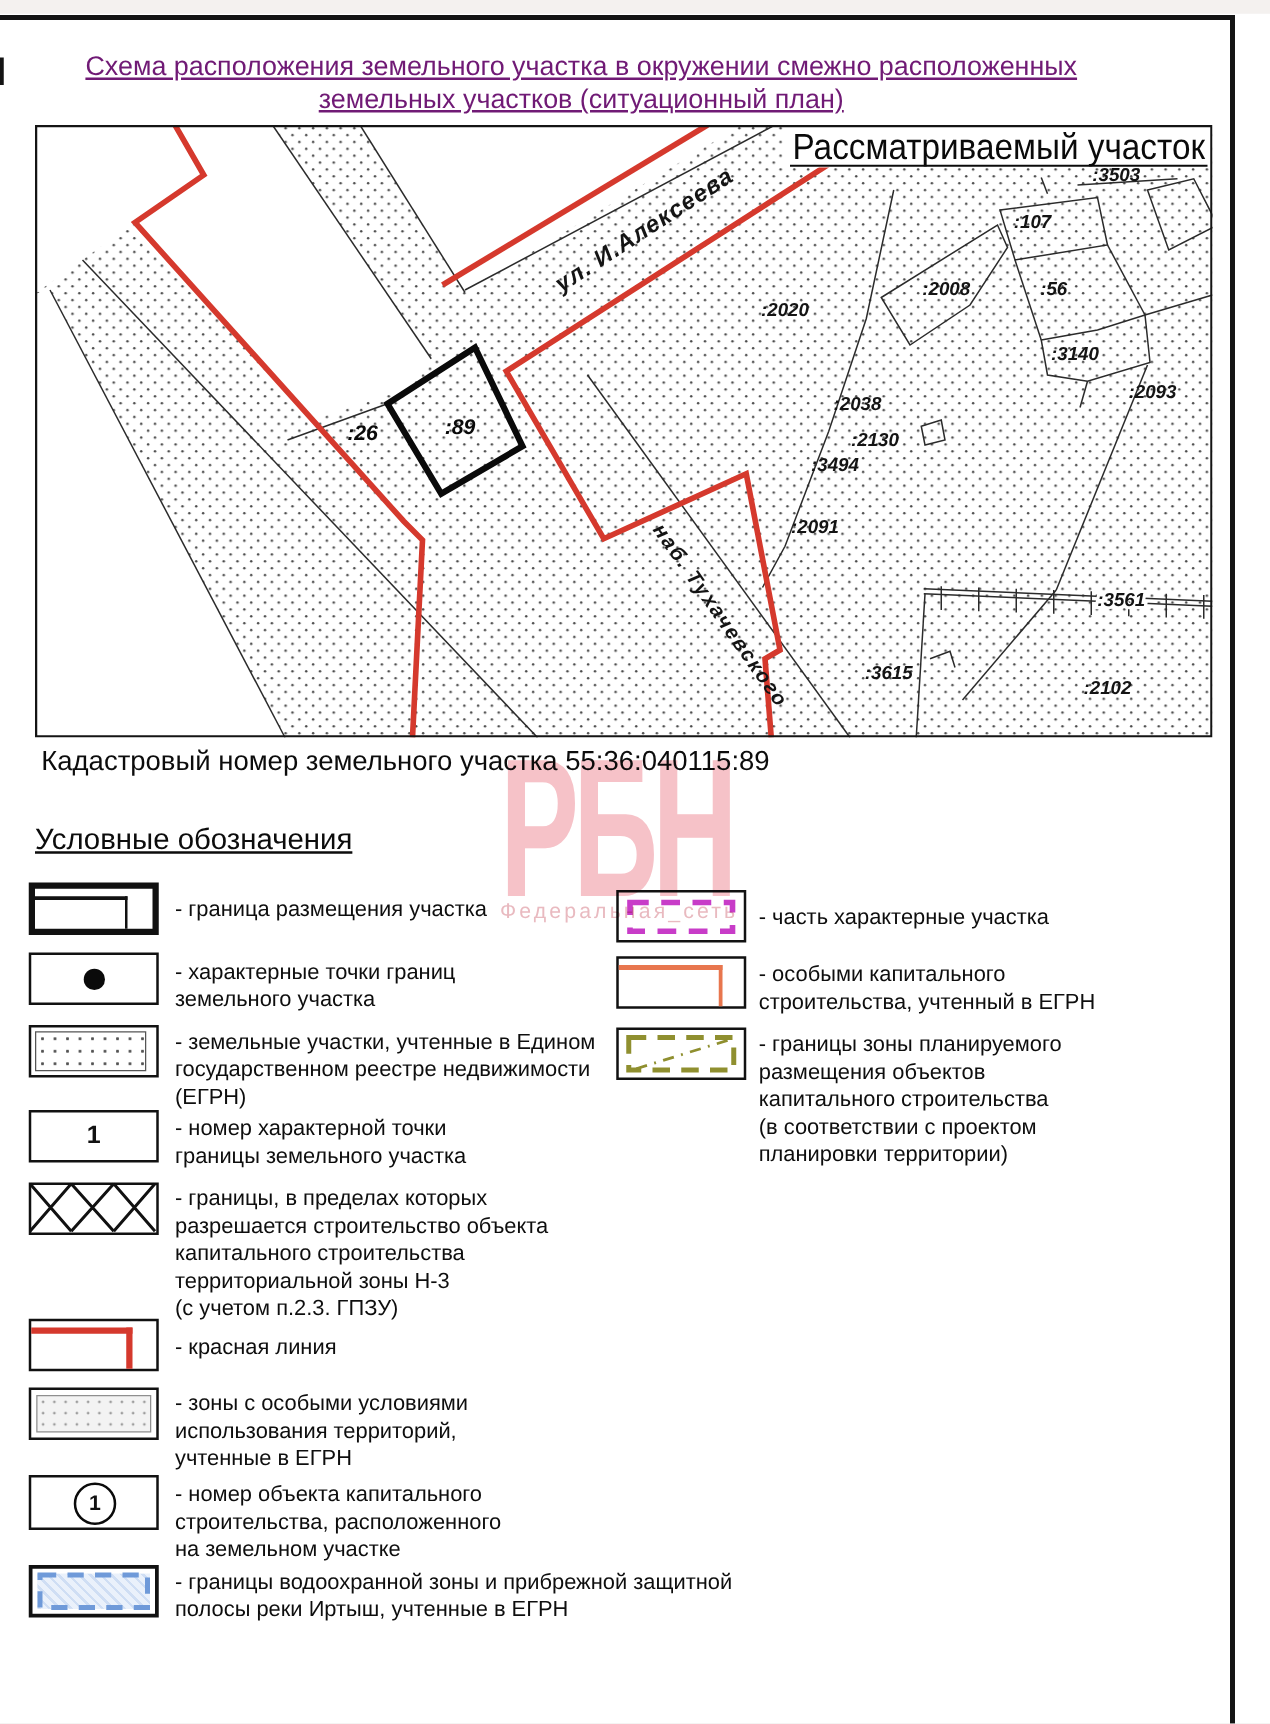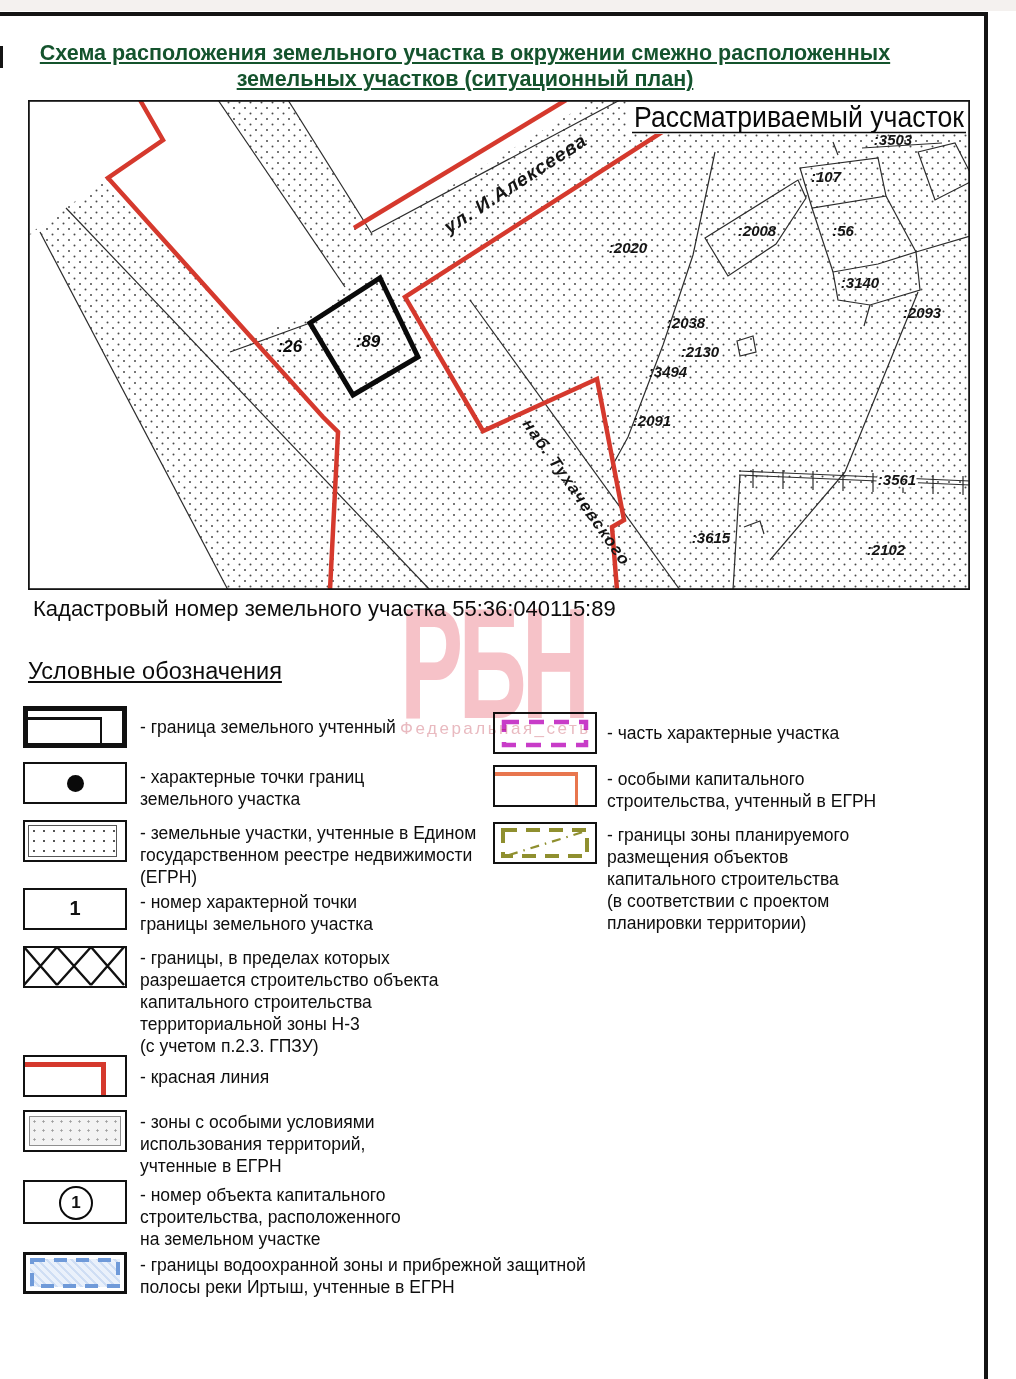--- a/index.html
+++ b/index.html
@@ -6,21 +6,21 @@
   #page{position:relative;width:1016px;height:1379px;background:#fff;overflow:hidden;
         font-family:"Liberation Sans","DejaVu Sans",sans-serif;color:#111;}
   .abs{position:absolute;}
   
   .top-strip{left:0;top:0;width:1016px;height:11px;background:#f4f1ef;}
   .top-rule{left:0;top:12px;width:988px;height:3.5px;background:#141414;}
   .right-rule{left:984px;top:13px;width:3.5px;height:1366px;background:#141414;}
   .left-tick{left:0;top:46px;width:3px;height:22px;background:#141414;}
   
   .title{left:0;top:40px;width:930px;text-align:center;font-size:21.5px;line-height:27px;
-         text-decoration:underline;color:#14532d;font-weight:bold;}
+         text-decoration:underline;color:#701a75;}
   .info-line{left:33px;font-size:22px;color:#0c0c0c;}
   .legend-head{left:28px;top:658px;font-size:23.5px;text-decoration:underline;color:#0c0c0c;}
   
   .lrow{position:absolute;left:0;width:1016px;}
   .sw{position:absolute;left:23px;top:0;width:104px;height:42px;border:2.5px solid #111;
       background:#fff;box-sizing:border-box;}
   .sw-r{left:493px;}
   .ltxt{position:absolute;left:140px;font-size:17.5px;line-height:22px;white-space:pre-line;color:#0e0e0e;}
   .ltxt-r{left:607px;}
   .sw-thick{border-width:5px;}
@@ -167,21 +167,21 @@
   <div class="abs wm">
     <div class="wm-big">РБН</div>
     <div class="wm-small">Федеральная_сеть</div>
   </div>
 
   <div class="lrow" style="top:706px">
     <div class="sw sw-thick">
       <div class="step-h"></div>
       <div class="step-v"></div>
     </div>
-    <div class="ltxt" style="top:10px">- граница земельного учтенный</div>
+    <div class="ltxt" style="top:10px">- граница размещения участка</div>
   </div>
 
   <div class="lrow" style="top:762px">
     <div class="sw">
       <div class="dot"></div>
     </div>
     <div class="ltxt" style="top:4px">- характерные точки границ
 земельного участка</div>
   </div>
 

